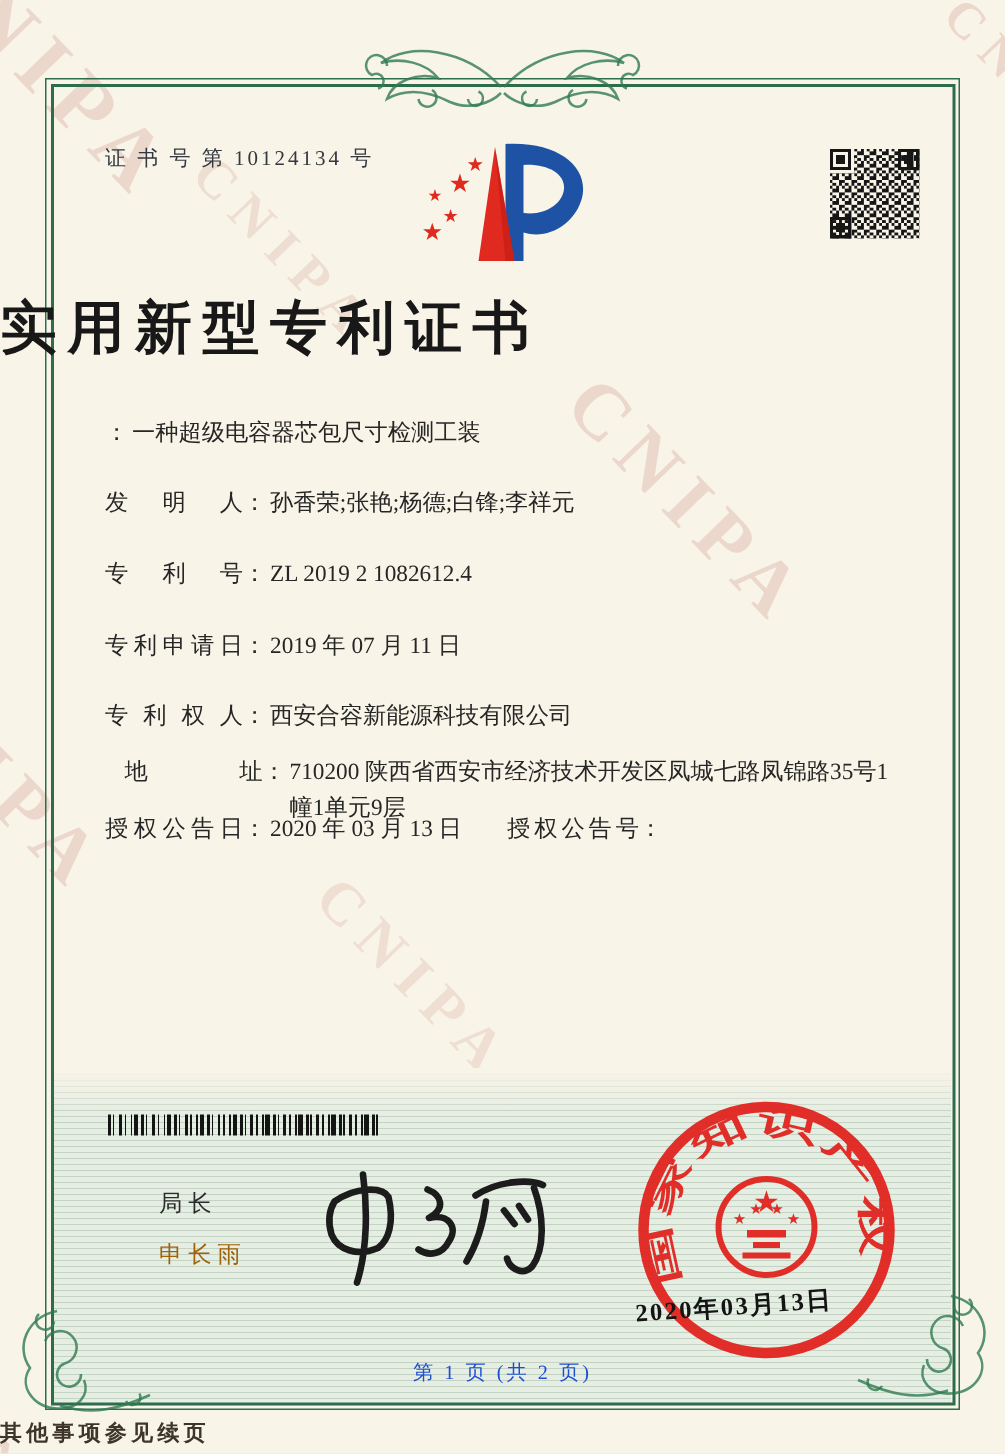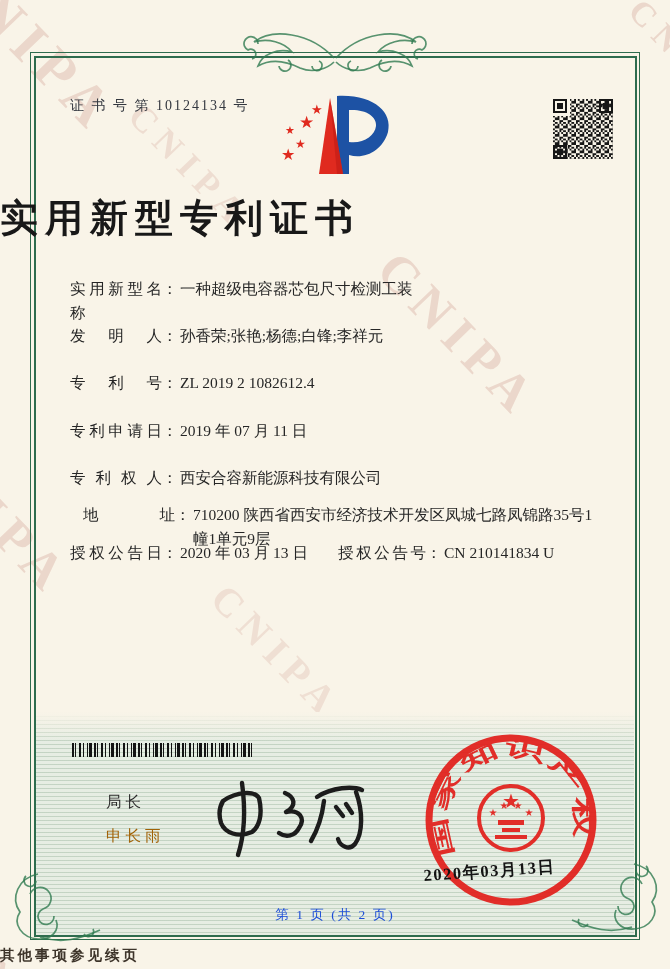--- a/index.html
+++ b/index.html
@@ -140,21 +140,20 @@
       <path d="M22 0h7v7h-7z M23 1v5h5v-5z" fill-rule="evenodd"></path>
         <rect x="24" y="2" width="3" height="3"></rect>
       <path d="M0 22h7v7h-7z M1 23v5h5v-5z" fill-rule="evenodd"></path>
         <rect x="2" y="24" width="3" height="3"></rect>
     </g>
   </svg>
 
   <div class="title">实用新型专利证书</div>
 
   <div class="field-row" style="top:277px;">
-    <span class="f-label">实用新型名称</span>
       <span class="f-colon">：</span>
     <span class="f-value">一种超级电容器芯包尺寸检测工装</span>
   </div>
   <div class="field-row" style="top:324px;">
     <span class="f-label">发明人</span>
       <span class="f-colon">：</span>
     <span class="f-value">孙香荣;张艳;杨德;白锋;李祥元</span>
   </div>
   <div class="field-row" style="top:371px;">
     <span class="f-label">专利号</span>
@@ -176,21 +175,20 @@
       <span class="f-colon">：</span>
     <span class="f-value">710200 陕西省西安市经济技术开发区凤城七路凤锦路35号1幢1单元9层</span>
   </div>
   <div class="field-row" style="top:541px;">
     <span class="f-label">授权公告日</span>
       <span class="f-colon">：</span>
     <span class="f-value">2020 年 03 月 13 日</span>
     <span class="pair2">
       <span class="f-label" style="width:88px;">授权公告号</span>
         <span class="f-colon">：</span>
-      <span class="f-value">CN 210141834 U</span>
     </span>
   </div>
 
 
   <div class="barcode"></div>
 
   <div class="sig-title">局长</div>
   <div class="sig-name">申长雨</div>
 
   <svg class="signature" width="170" height="90" viewBox="0 0 170 90">

